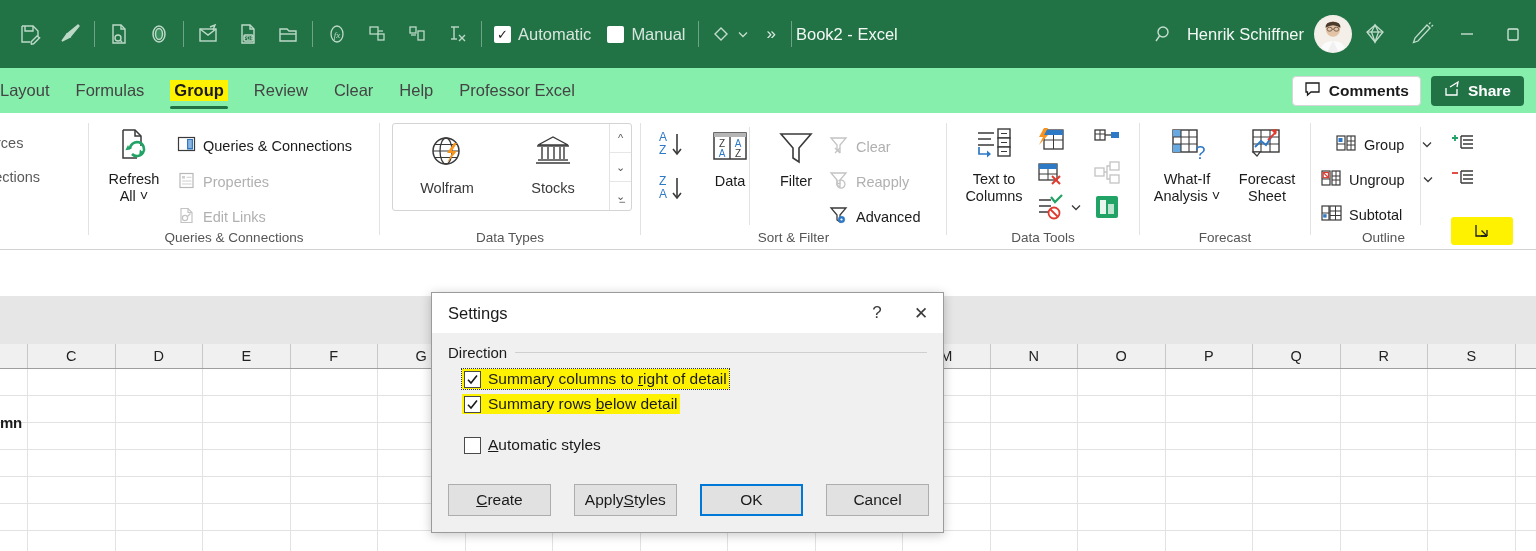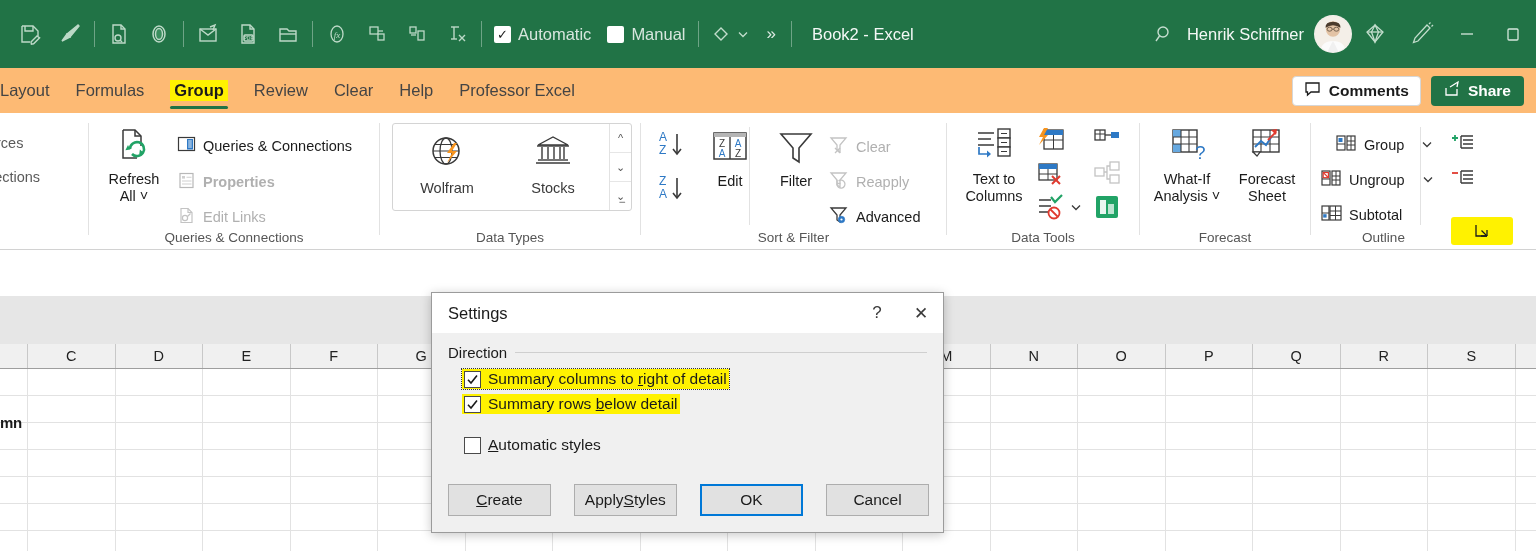--- a/index.html
+++ b/index.html
@@ -31,41 +31,41 @@
     color:rgba(255,255,255,.82); font-size:16.5px;
   }
   .cbox{
     width:17px; height:17px; background:#ffffff; border-radius:2px;
     display:flex; align-items:center; justify-content:center;
     color:#1b1b1b; font-size:13px; line-height:1;
   }
   .qat-chev{ display:flex; align-items:center; gap:4px; padding:0 6px; opacity:.85; }
   .qat-more{ padding:0 12px; font-size:17px; opacity:.85; letter-spacing:-1px;}
   .doc-title{
-    margin-left:16px; font-size:16.5px; color:rgba(255,255,255,.95);
+    margin-left:0; font-size:16.5px; color:rgba(255,255,255,.95);
     white-space:nowrap;
   }
   .tb-spacer{ flex:1; }
   .tb-right{ display:flex; align-items:center; height:68px; }
   .tb-icon{
     width:46px; height:46px; display:flex; align-items:center; justify-content:center;
     opacity:.85;
   }
   .user-name{ font-size:16.5px; color:rgba(255,255,255,.95); white-space:nowrap; padding-right:10px;}
   .avatar{
     width:38px;height:38px;border-radius:50%;
     background:#e8e2da; overflow:hidden; position:relative;
     border:1.5px solid rgba(255,255,255,.55);
   }
   .win-btn{ width:46px;height:68px; display:flex;align-items:center;justify-content:center; opacity:.9;}
 
   
   .tabstrip{
     position:absolute; left:0; top:68px; width:1536px; height:45px;
-    background:#fdba74; display:flex; align-items:center;
+    background:#86efac; display:flex; align-items:center;
   }
   .tab{
     position:relative; font-size:16.5px; color:#444444; padding:0 13px; height:45px;
     display:flex; align-items:center; white-space:nowrap;
   }
   .tab.first{ padding-left:0; }
   .tab.active .tablab{
     background:#fff200; color:#1b1b1b; padding:1px 4px; font-weight:600;
   }
   .tab.active:after{
@@ -450,21 +450,21 @@
       <span>
         <svg width="19" height="19" viewBox="0 0 19 19" fill="none">
           <rect x="1.5" y="2.5" width="16" height="13" fill="#fff" stroke="#3a3a3a" stroke-width="1.2"></rect>
           <rect x="10" y="4" width="6" height="10.5" fill="#2e79c5"></rect>
           <path d="M11.2 6h3.6M11.2 8h3.6M11.2 10h3.6M11.2 12h3.6" stroke="#fff" stroke-width=".9"></path>
         </svg>
       </span>
       <span>Queries &amp; Connections</span>
     </div>
 
-    <div class="smallrow dim" style="left:88px;top:58px;font-weight:bold;">
+    <div class="smallrow dim" style="left:88px;top:58px;">
       <span>
         <svg width="19" height="19" viewBox="0 0 19 19" fill="none">
           <rect x="3" y="2.5" width="13" height="14" fill="#fff" stroke="#b8b8b8" stroke-width="1.2"></rect>
           <rect x="5" y="5" width="3" height="2.6" fill="#cfcfcf"></rect>
           <path d="M9.5 6.3h5M5 10h9.5M5 13h9.5" stroke="#cfcfcf" stroke-width="1.1"></path>
         </svg>
       </span>
       <span>Properties</span>
     </div>
 
@@ -541,21 +541,21 @@
         <svg width="42" height="42" viewBox="0 0 42 42" fill="none">
           <rect x="5" y="6" width="32" height="26" fill="#fff" stroke="#3a3a3a" stroke-width="1.5"></rect>
           <rect x="5" y="6" width="32" height="4" fill="#b5b5b5"></rect>
           <path d="M21 10v22" stroke="#3a3a3a" stroke-width="1.4"></path>
           <text x="13" y="20" font-size="10" fill="#3a3a3a" text-anchor="middle" font-family="Liberation Sans, sans-serif">Z</text>
           <text x="13" y="30" font-size="10" fill="#2e79c5" text-anchor="middle" font-family="Liberation Sans, sans-serif">A</text>
           <text x="29" y="20" font-size="10" fill="#2e79c5" text-anchor="middle" font-family="Liberation Sans, sans-serif">A</text>
           <text x="29" y="30" font-size="10" fill="#3a3a3a" text-anchor="middle" font-family="Liberation Sans, sans-serif">Z</text>
         </svg>
       </span>
-      <span>Edit</span>
+      <span>Data</span>
     </div>
     <div class="grp-sep" style="left:108px;top:14px;height:98px;"></div>
     <div class="bigbtn" style="left:118px;top:14px;">
       <span class="ic">
         <svg width="42" height="42" viewBox="0 0 42 42" fill="none" stroke="#3a3a3a" stroke-width="1.6">
           <path d="M6 7h30l-12 14v14l-6-4V21z" fill="#fff"></path>
         </svg>
       </span>
       <span>Filter</span>
     </div>

